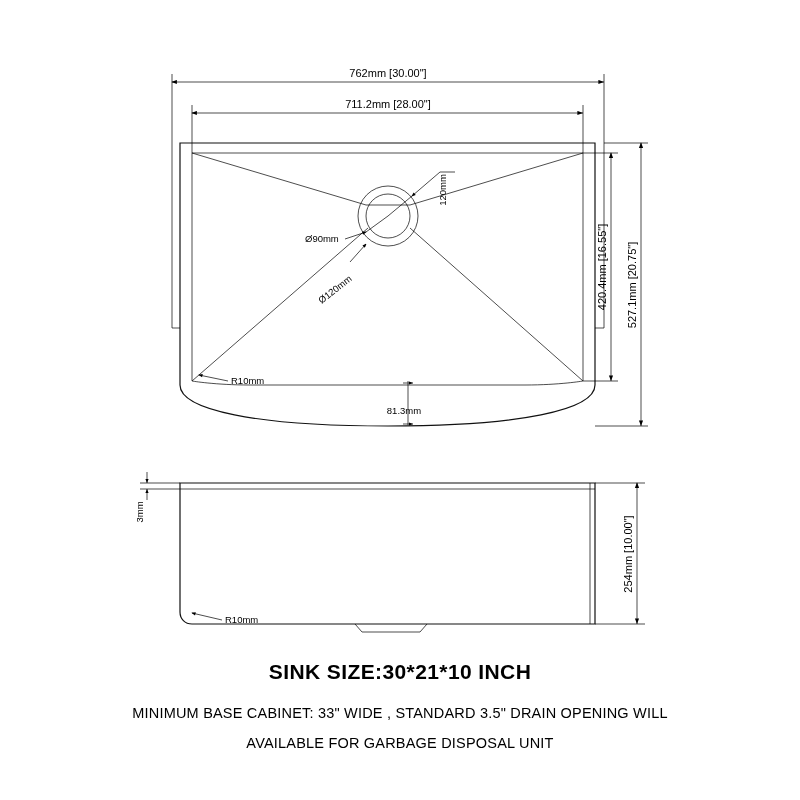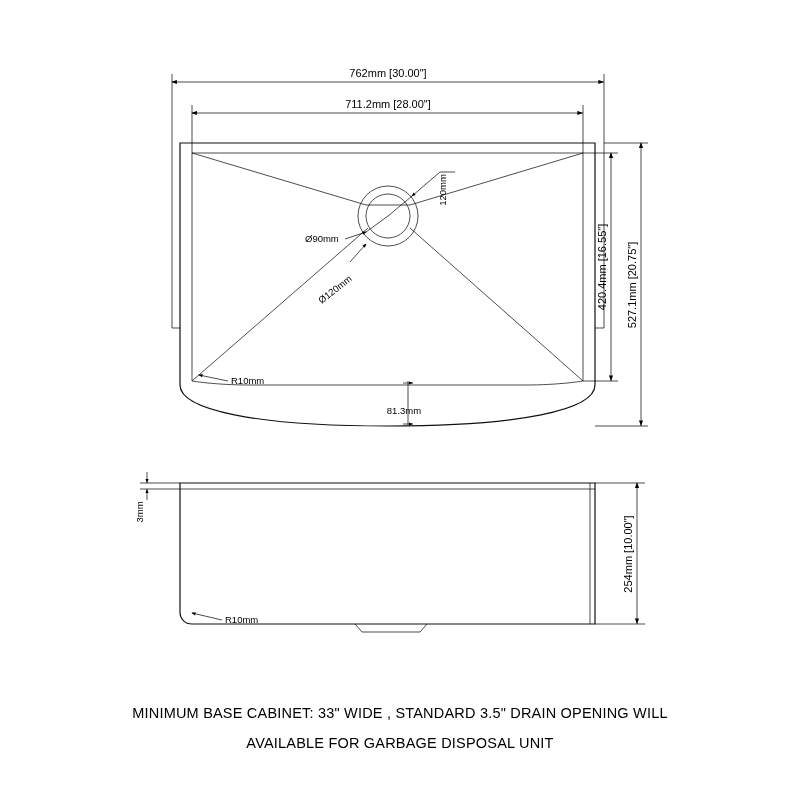--- a/index.html
+++ b/index.html
@@ -214,16 +214,17 @@
       <line class="ln-thin" x1="637" y1="483" x2="637" y2="624" marker-start="url(#arrTail)" marker-end="url(#arrHead)"></line>
       <text class="dimtext" x="632" y="554" text-anchor="middle" transform="rotate(-90 632 554)">254mm [10.00"]</text>
     </g>
 
     <g>
       <line class="ln-thin" x1="192" y1="613" x2="222" y2="620" marker-start="url(#arrTailS)"></line>
       <text class="dimtext-sm" x="225" y="623">R10mm</text>
     </g>
   </svg>
 
+  <div class="cap-block title-line">SINK SIZE:30*21*10 INCH</div>
   <div class="cap-block sub-line-1">MINIMUM BASE CABINET: 33" WIDE , STANDARD 3.5" DRAIN OPENING WILL</div>
   <div class="cap-block sub-line-2">AVAILABLE FOR GARBAGE DISPOSAL UNIT</div>
 
 </div>
 
 </body></html>

